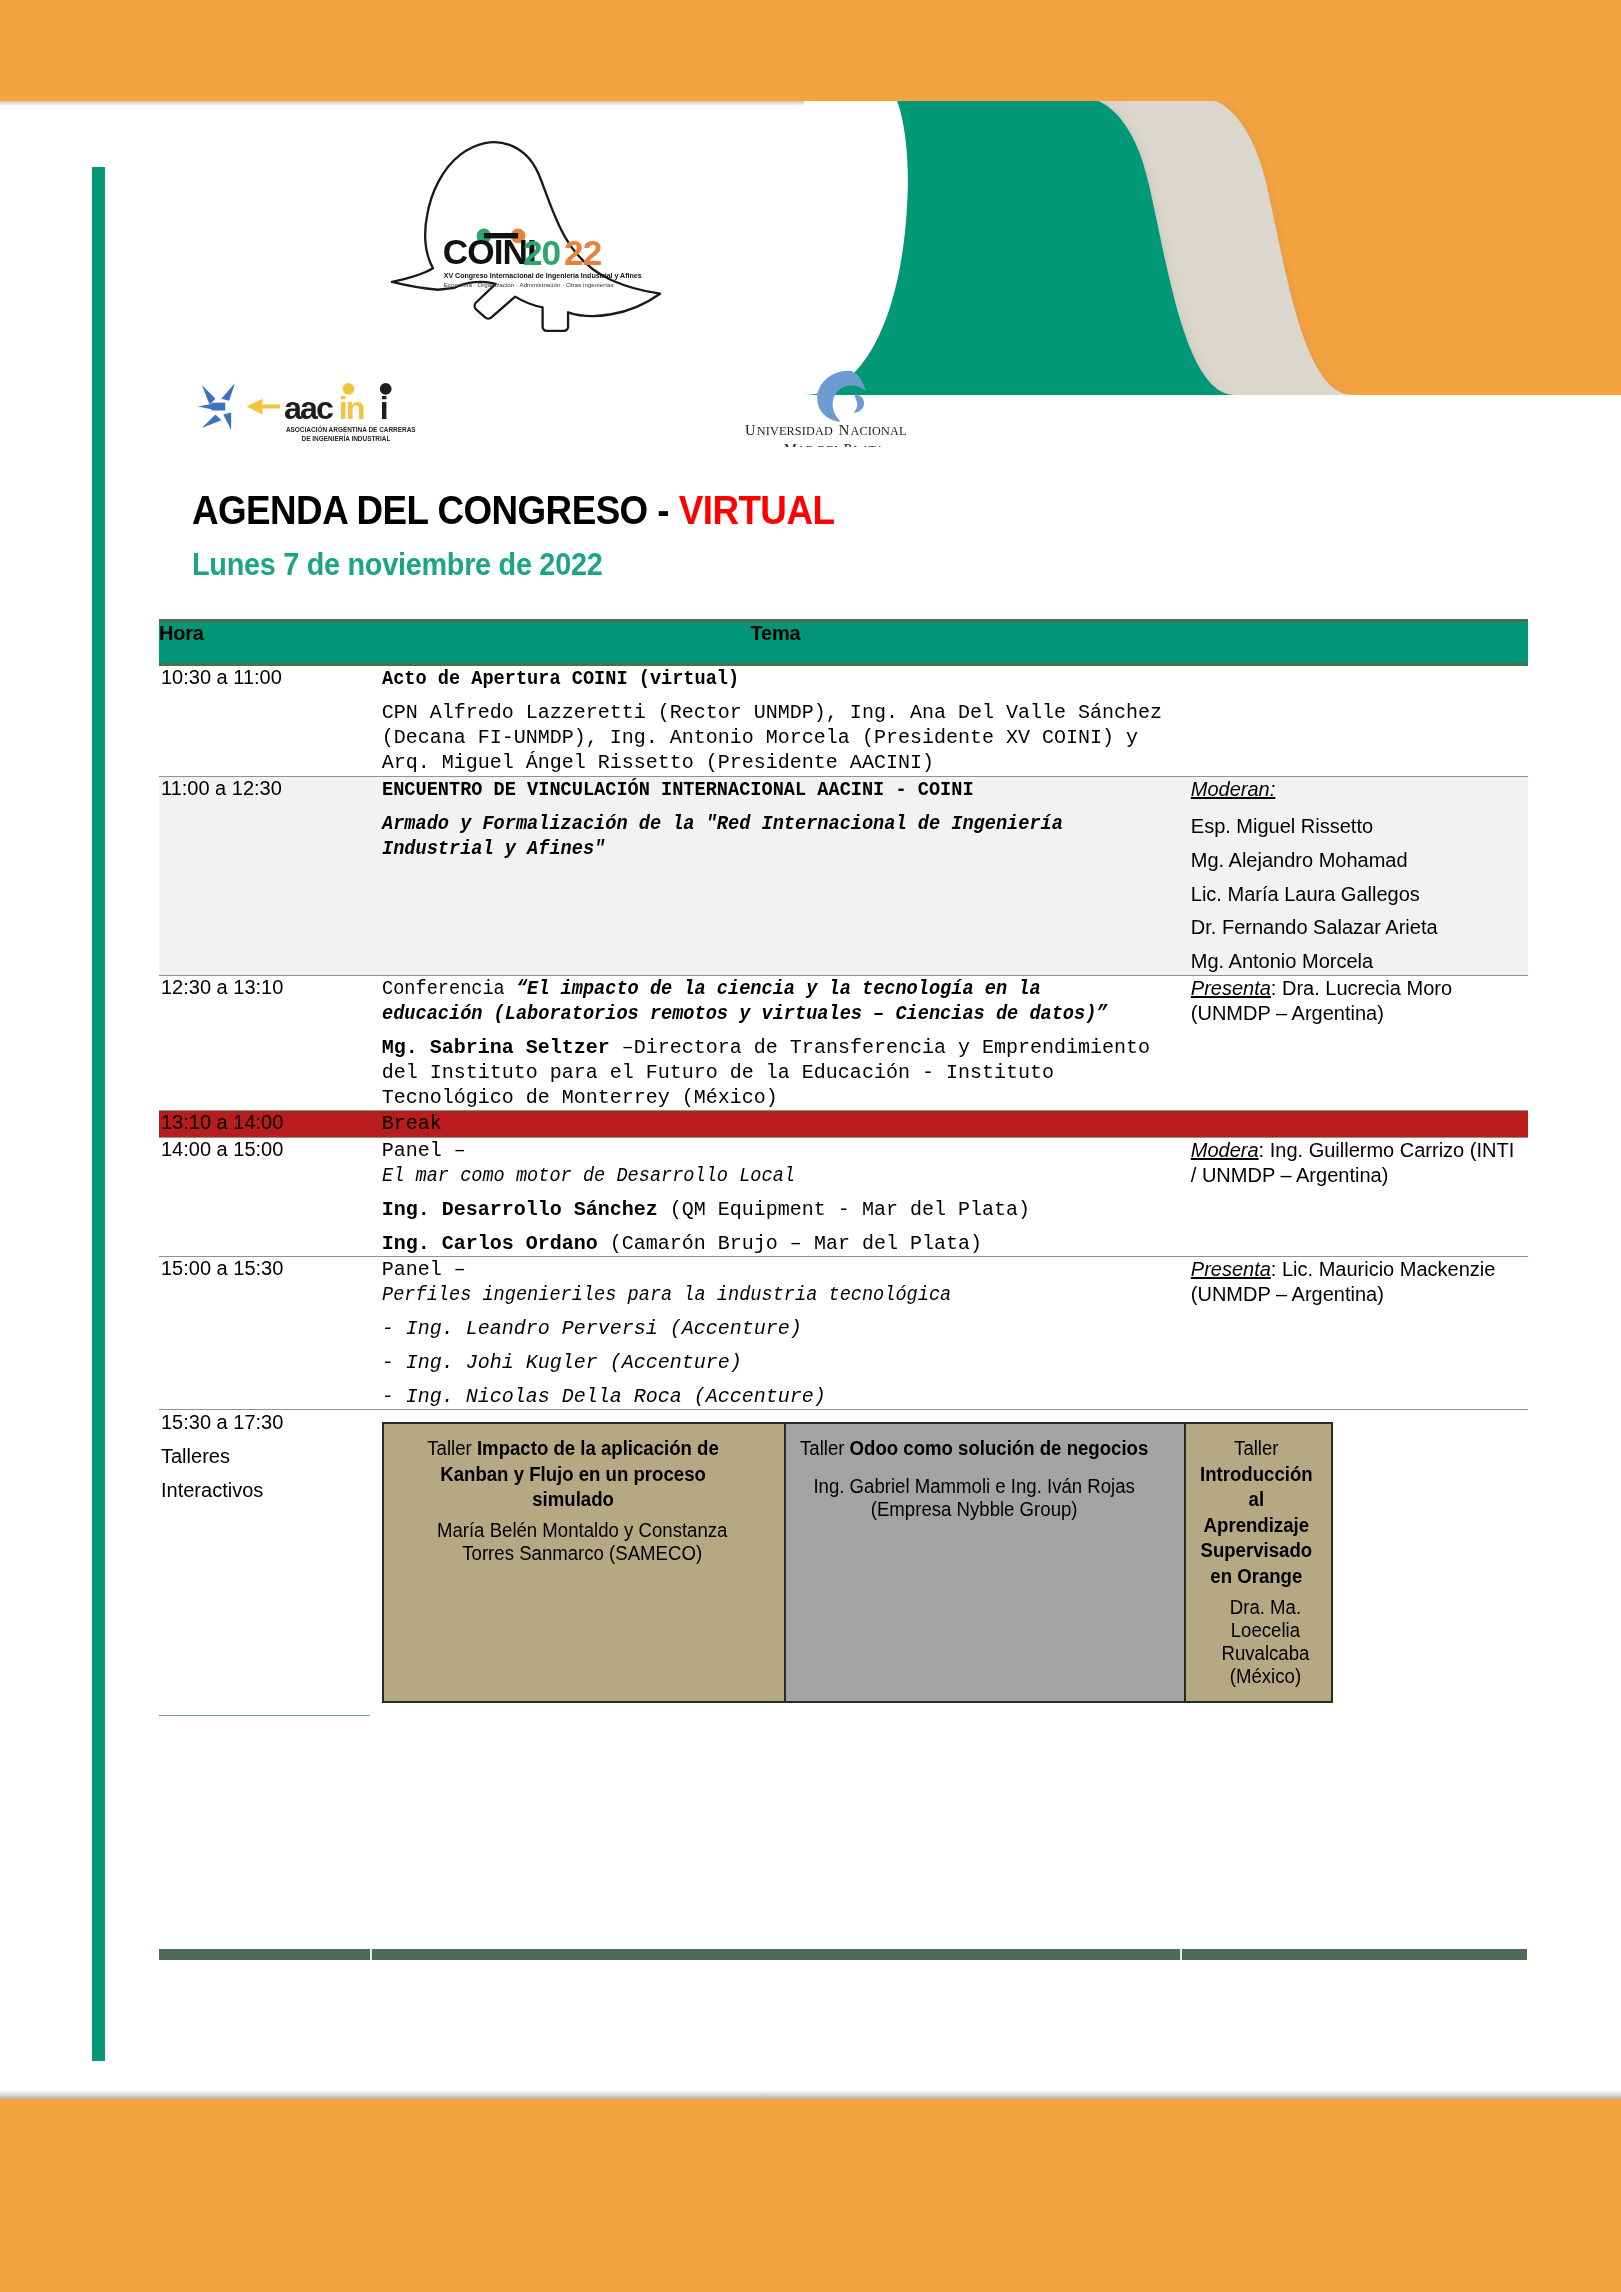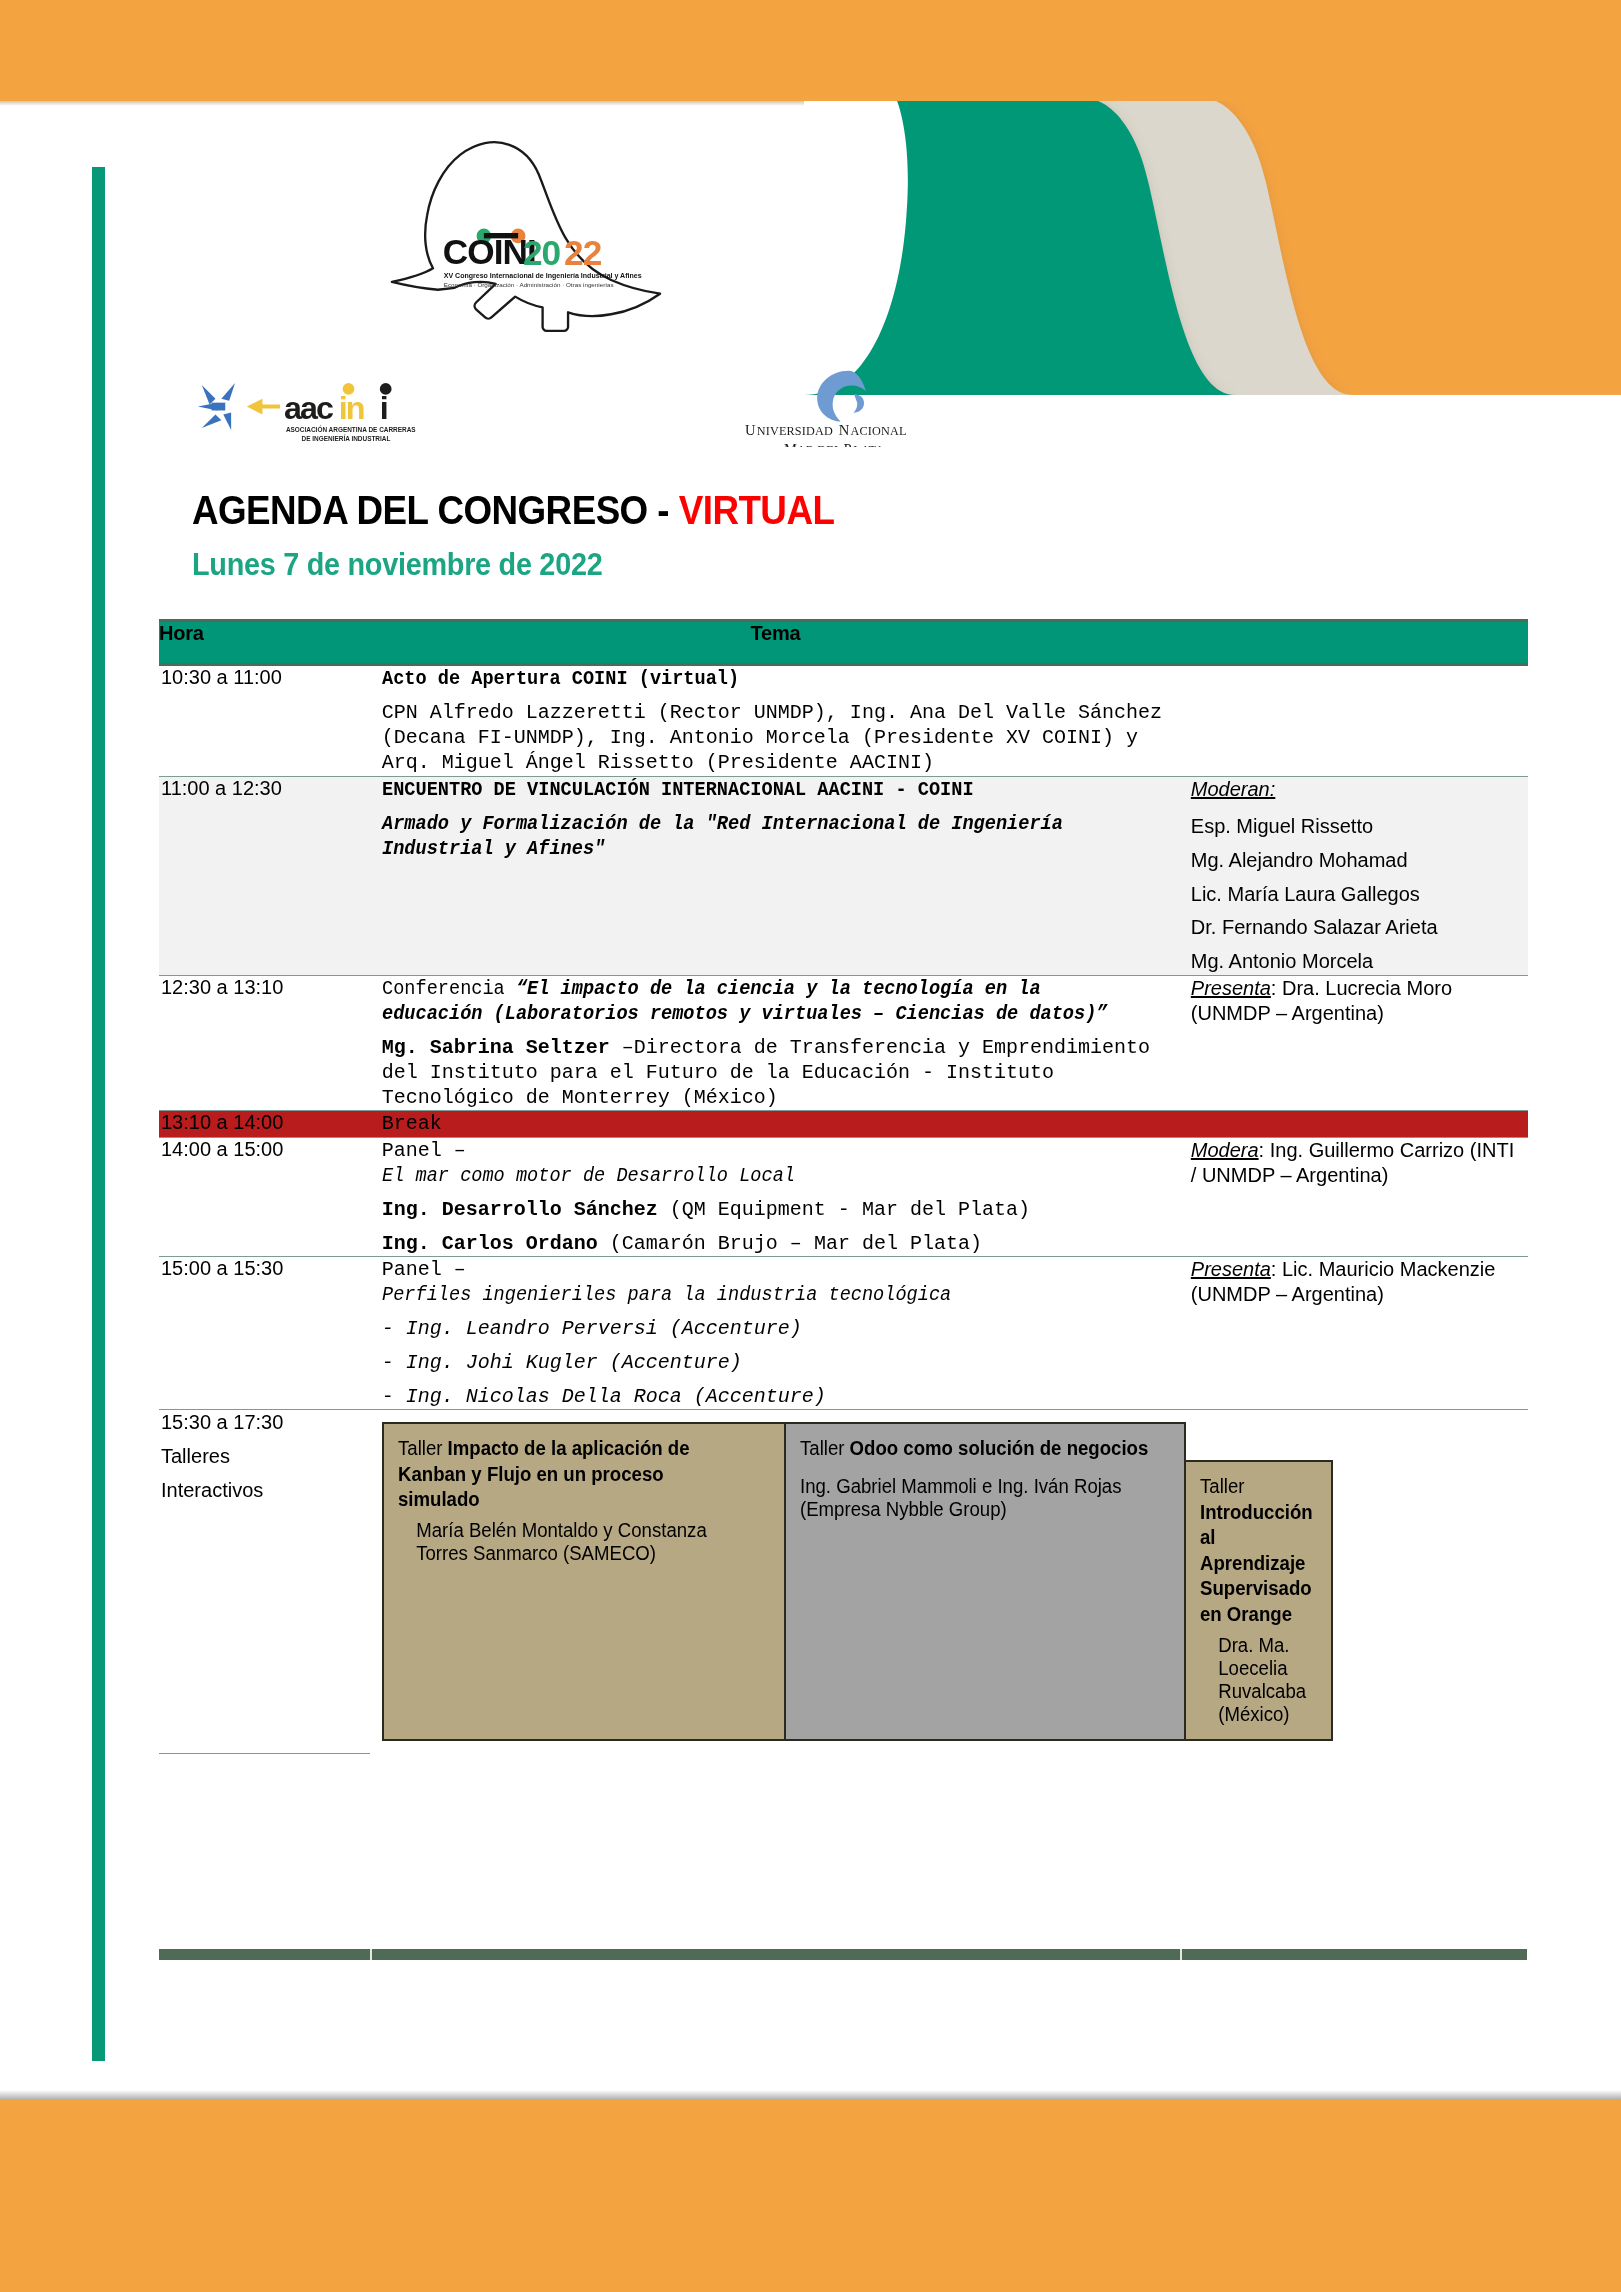--- a/index.html
+++ b/index.html
@@ -298,32 +298,32 @@
           <span class="ln"><span class="uline ital">Presenta</span><span>: Lic. Mauricio Mackenzie (UNMDP – Argentina)</span></span>
         </td>
       </tr>
 
       <tr class="talleres">
         <td class="c1">
           <span class="ln">15:30 a 17:30</span>
           <span class="ln">Talleres</span>
           <span class="ln">Interactivos</span>
         </td>
-        <td class="tallerbox" colspan="1" style="padding:12px;border:none;background:transparent;">
+        <td class="tallerbox" colspan="1" style="padding:12px;border:none;background:transparent;text-align:center;">
           <div style="display:flex;">
             <div class="tallerbox" style="flex:0 0 404px;box-sizing:border-box;background:#B7A884;border:2.5px solid #2A2A22;padding:11.8px 9.8px 13.7px 13.7px;">
               <span class="tl cond"><span>Taller </span><span class="bld">Impacto de la aplicación de Kanban y Flujo en un proceso simulado</span></span>
               <span class="w-indent cond" style="margin-top:5.9px;">María Belén Montaldo y Constanza Torres Sanmarco (SAMECO)</span>
             </div>
             <div class="tallerbox" style="flex:0 0 400px;box-sizing:border-box;background:#a3a3a3;border:2.5px solid #2A2A22;border-left:none;padding:11.8px 9.8px 13.7px 13.7px;">
               <span class="tl cond"><span>Taller </span><span class="bld">Odoo como solución de negocios</span></span>
               <span class="w-gap"></span>
               <span class="cond" style="display:block;">Ing. Gabriel Mammoli e Ing. Iván Rojas (Empresa Nybble Group)</span>
             </div>
-            <div class="tallerbox" style="flex:1 1 auto;box-sizing:border-box;background:#B7A884;border:2.5px solid #2A2A22;border-left:none;padding:11.8px 9.8px 13.7px 13.7px;margin-top:38px;">
+            <div class="tallerbox" style="flex:1 1 auto;box-sizing:border-box;background:#B7A884;border:2.5px solid #2A2A22;border-left:none;padding:11.8px 9.8px 13.7px 13.7px;">
               <span class="tl cond"><span>Taller </span><span class="bld">Introducción al Aprendizaje Supervisado en Orange</span></span>
               <span class="w-indent cond" style="margin-top:5.9px;">Dra. Ma. Loecelia Ruvalcaba (México)</span>
             </div>
           </div>
         </td>
 
       </tr>
     </tbody>
   </table>
 

